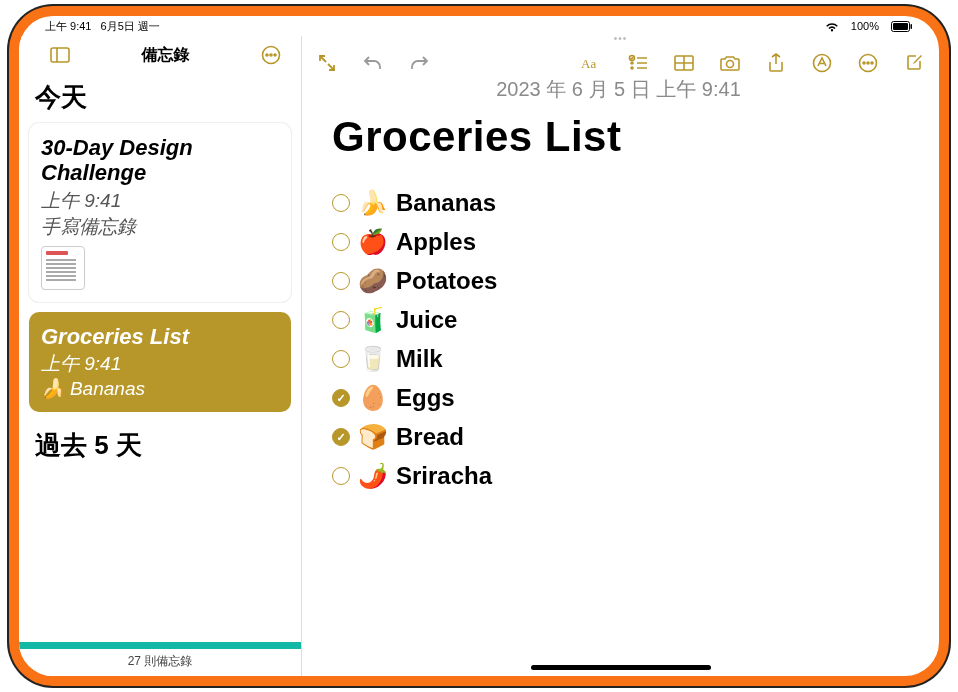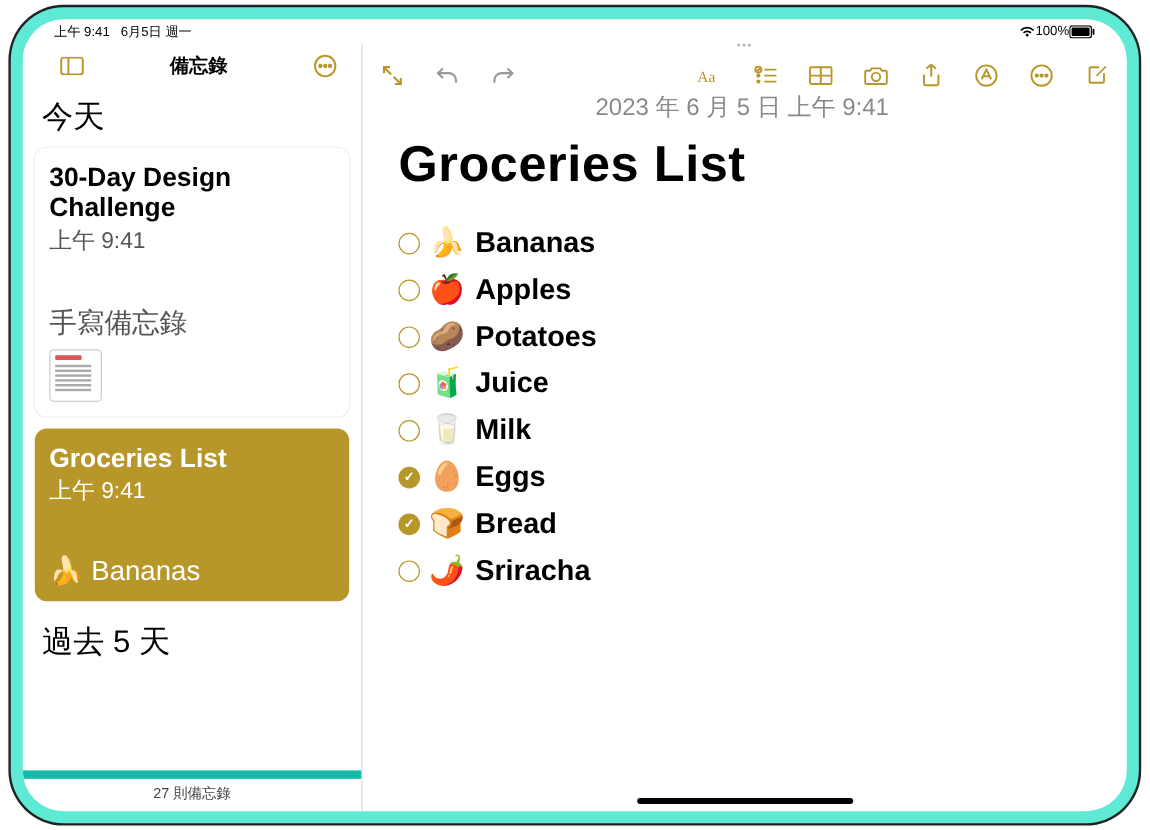--- a/index.html
+++ b/index.html
@@ -8,21 +8,21 @@
     background: #fff;
     display: flex;
     align-items: center;
     justify-content: center;
     width: 958px;
     height: 692px;
   }
   .device {
     width: 940px;
     height: 680px;
-    background: #5eead4;
+    background: #f97316;
     border-radius: 44px;
     padding: 10px;
     position: relative;
     box-shadow: 0 0 0 2px #222;
   }
   .screen {
     width: 100%;
     height: 100%;
     background: #fff;
     border-radius: 34px;
@@ -34,21 +34,21 @@
   .statusbar {
     height: 20px;
     display: flex;
     align-items: center;
     justify-content: space-between;
     font-size: 11px;
     padding: 0 26px;
     color: #000;
   }
   .statusbar .left span { margin-right: 6px; }
-  .statusbar .right { display: flex; align-items: flex-start; gap: 0; }
+  .statusbar .right { display: flex; align-items: flex-start; gap: 12px; }
   .wifi-icon, .battery-icon { display: inline-block; }
   .wifi-icon svg, .battery-icon svg { vertical-align: middle; }
   .content-area {
     flex: 1;
     display: flex;
     overflow: hidden;
   }
   
   .sidebar {
     width: 283px;
@@ -78,51 +78,51 @@
     justify-content: center;
     color: #b8972a;
   }
   .sidebar-body {
     flex: 1;
     overflow: hidden;
     padding: 0 6px;
   }
   .section-header {
     font-size: 26px;
-    font-weight: 400;
+    font-weight: 700;
     padding: 6px 10px 4px 10px;
   }
   .note-card {
     background: #fff;
     border-radius: 10px;
     box-shadow: 0 0 0 1px #eee;
     margin: 4px 4px 10px 4px;
     padding: 12px 12px;
+    font-style: italic;
   }
   .note-card.selected {
     background: #b8972a;
     color: #fff;
     box-shadow: none;
   }
   .note-card.selected .note-time,
   .note-card.selected .note-preview { color: #fff; }
   .note-title {
     font-size: 22px;
     font-weight: 800;
     line-height: 1.15;
     margin-bottom: 2px;
   }
   .note-time {
     font-size: 19px;
     color: #555;
   }
   .note-preview {
-    font-size: 23px;
+    font-size: 19px;
     color: #555;
-    margin-top: 40px;
   }
   .note-thumb {
     margin-top: 6px;
     width: 44px;
     height: 44px;
     border: 1px solid #ccc;
     border-radius: 4px;
     background: linear-gradient(#fff,#fff);
     position: relative;
   }

